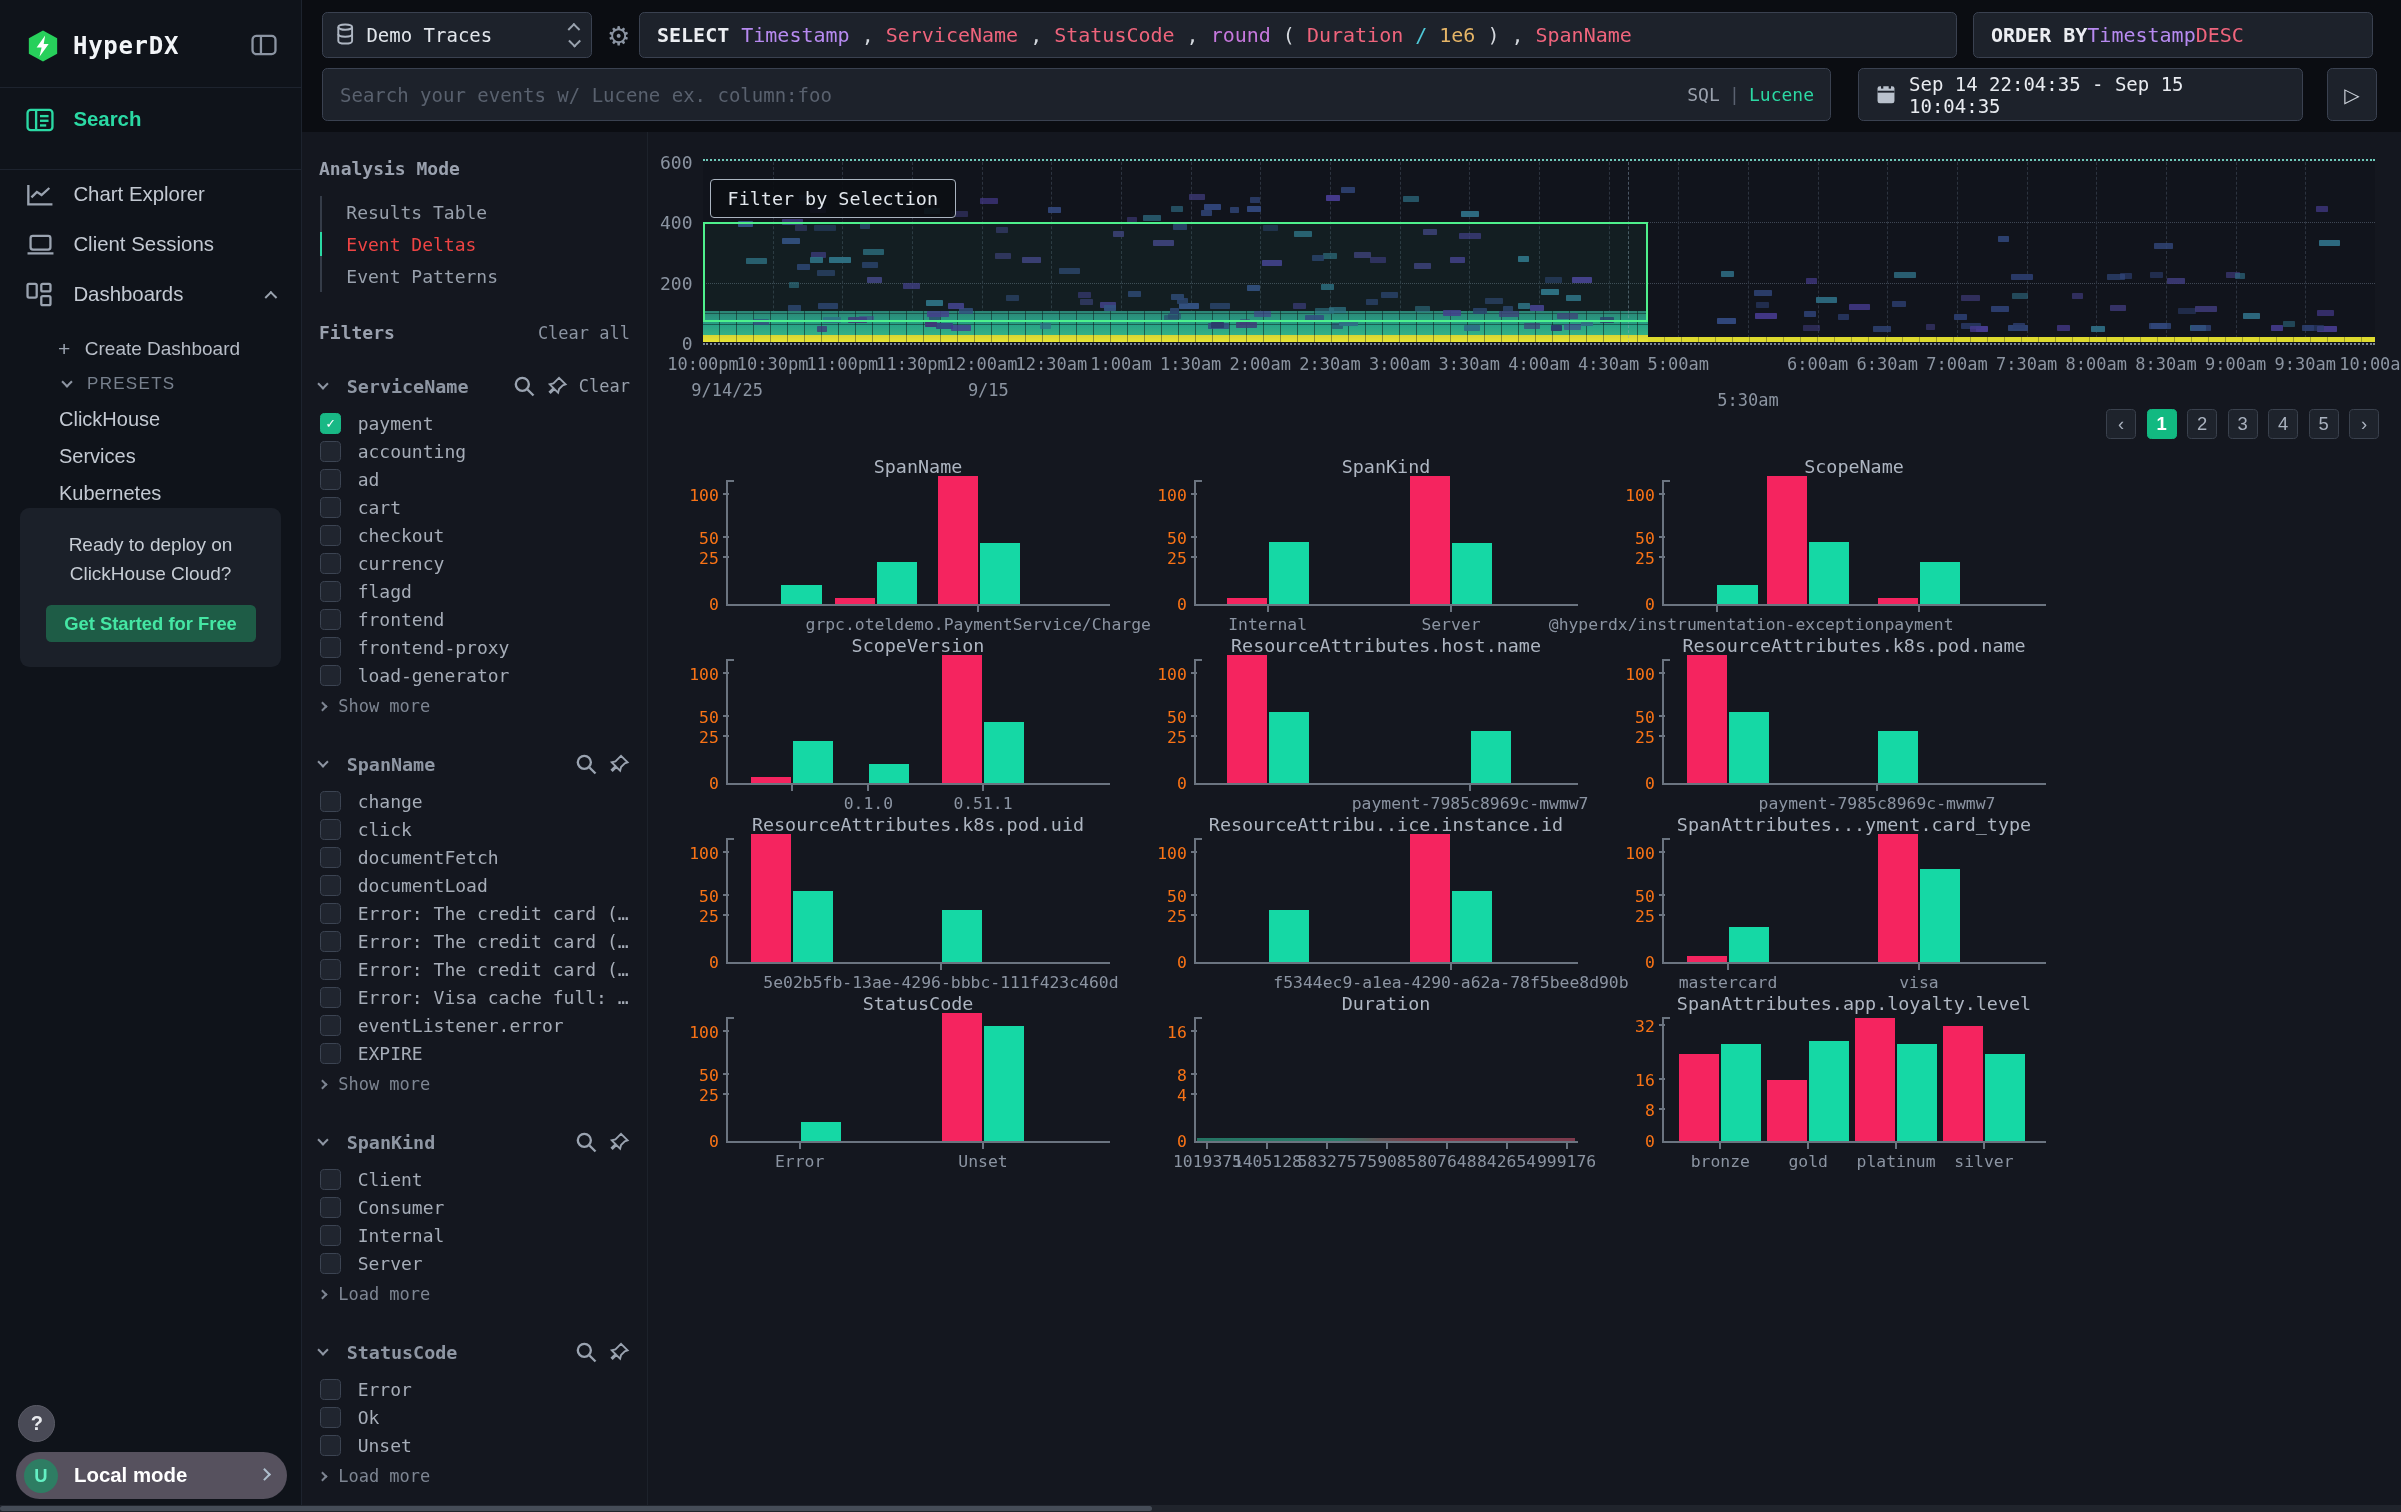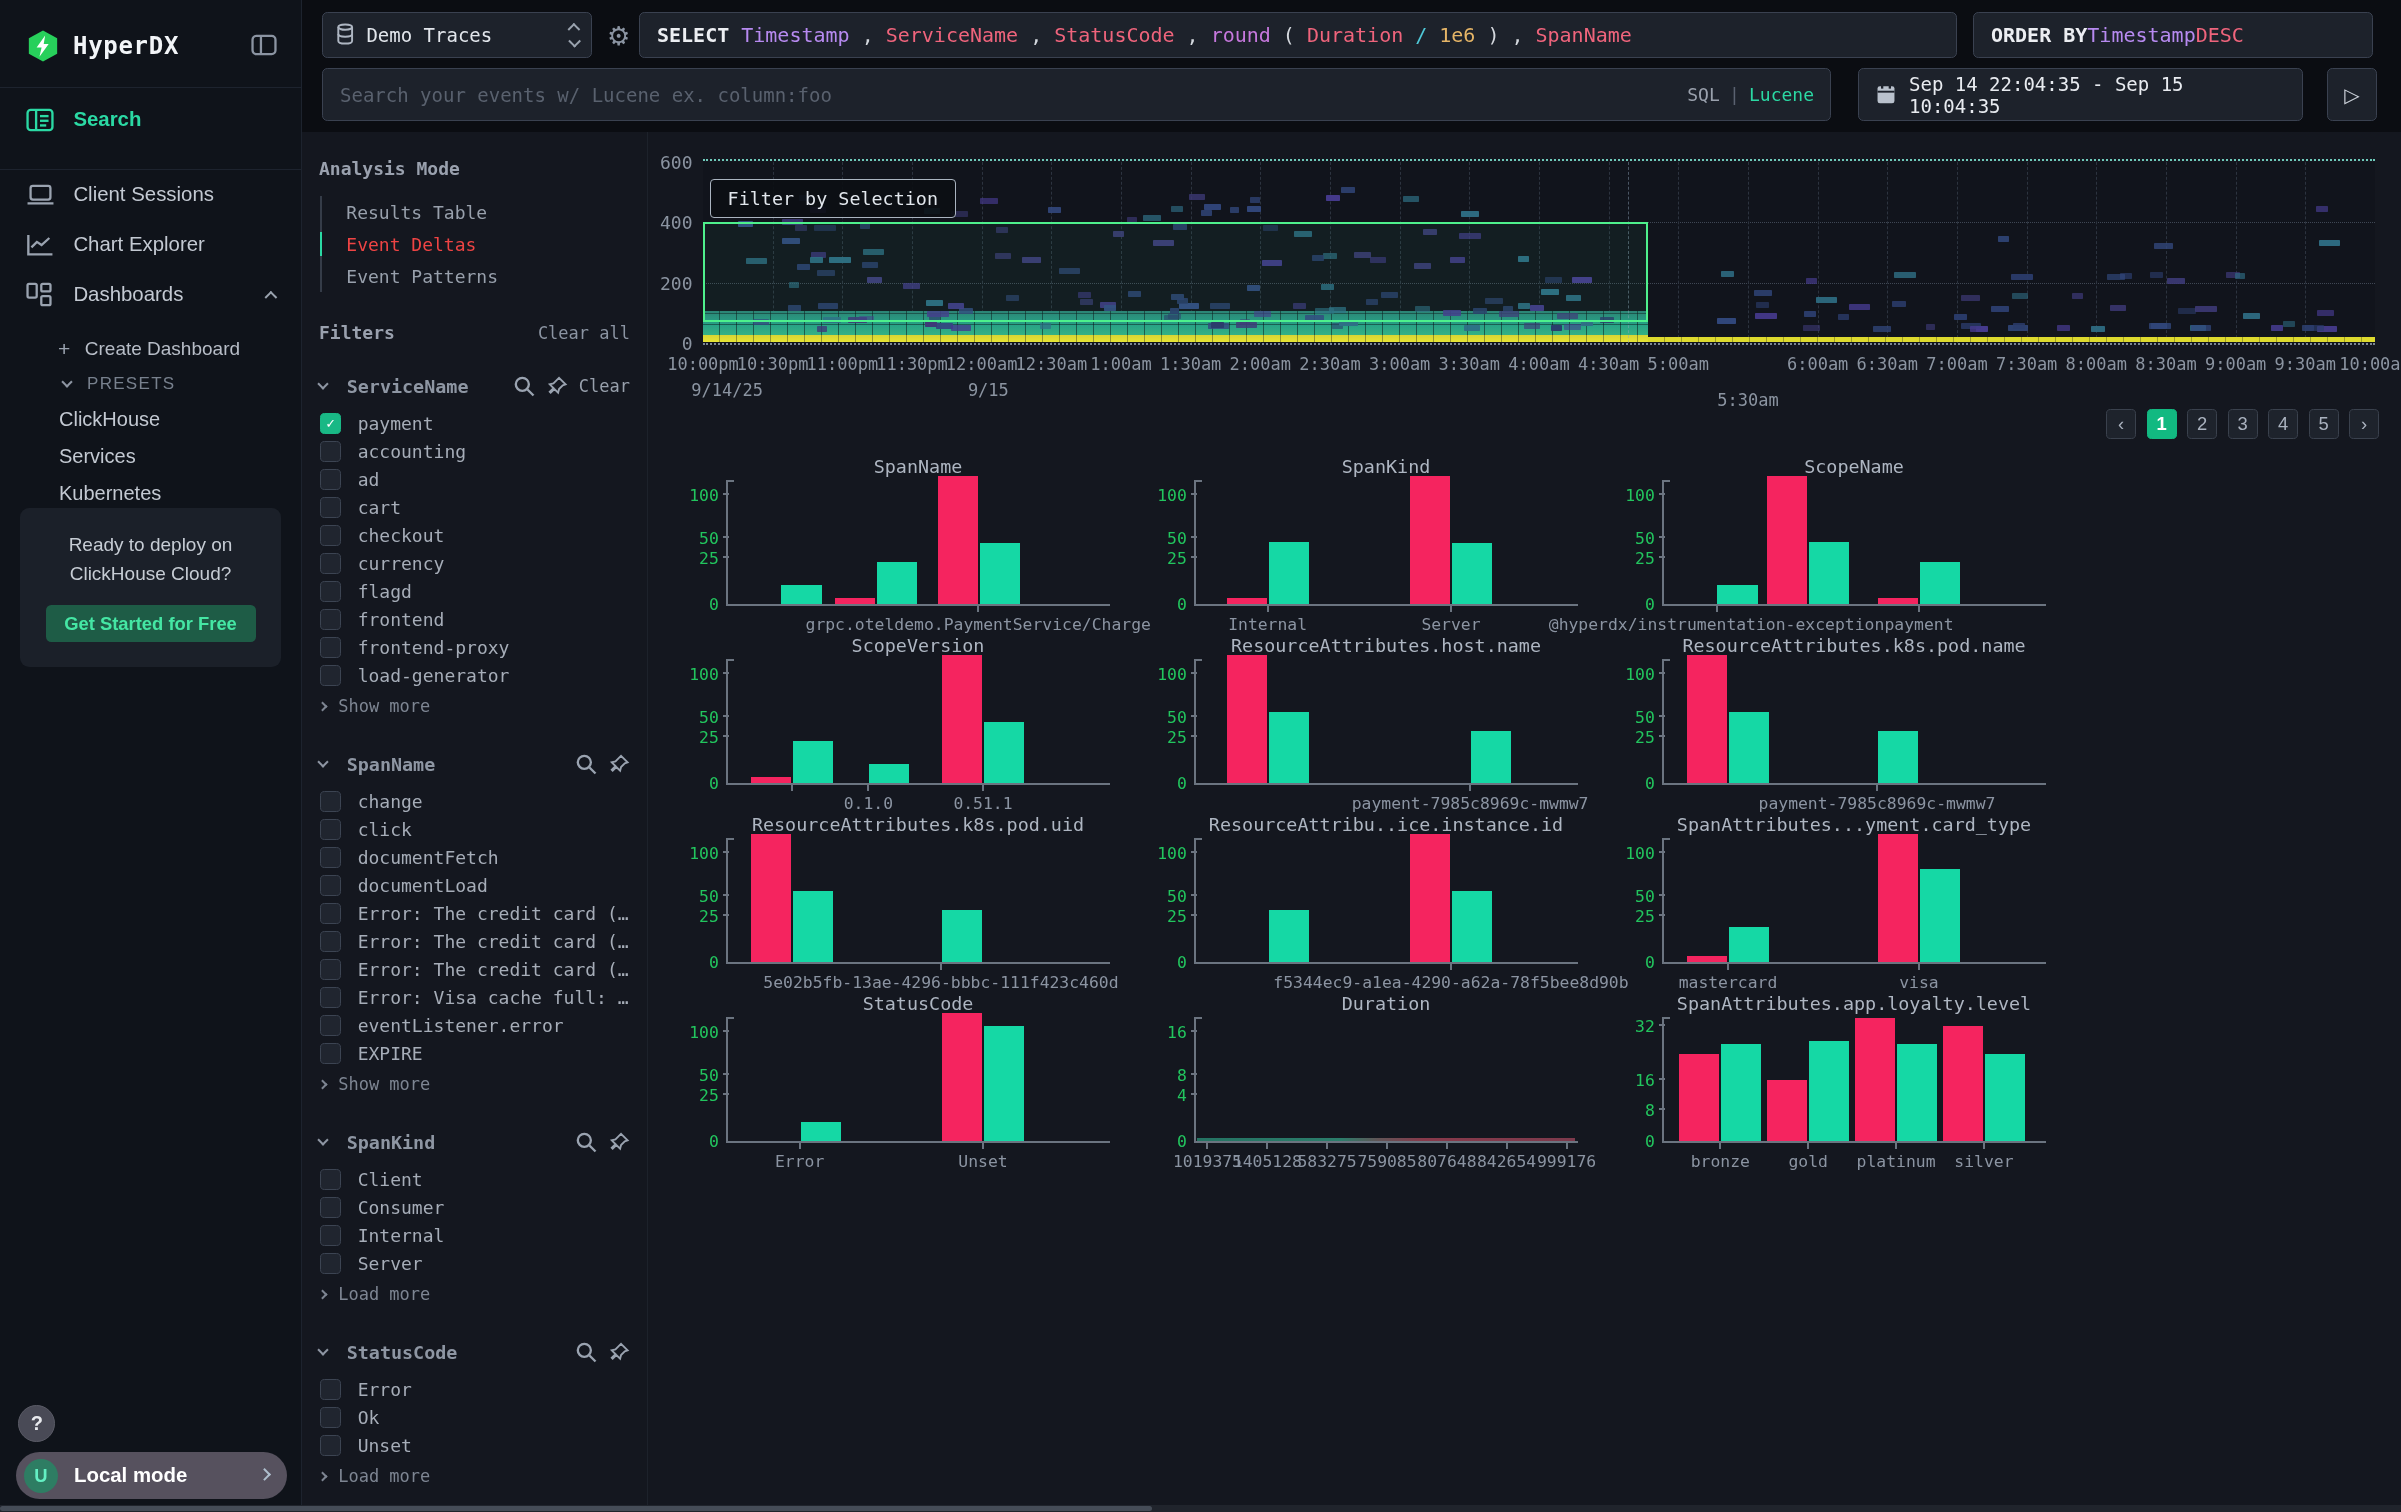--- a/index.html
+++ b/index.html
@@ -122,21 +122,21 @@
   #pagination { position:absolute; top:277px; right:22px; display:flex; gap:10.5px; }
   .page, .pg-nav { min-width:30px; height:30px; padding:0 6.6px; background:#1e232c; border:1.3px solid #3a414d; border-radius:4.6px; color:#aab2bf; font-size:18.4px; font-family:"Liberation Sans",sans-serif; cursor:pointer; display:flex; align-items:center; justify-content:center; }
   .page.active { background:#12b981; border-color:#12b981; color:#ffffff; font-weight:bold; }
 
   
   #charts-grid { position:absolute; left:36px; top:322px; width:1407px; display:grid; grid-template-columns:repeat(3, 468px); }
   .mini-chart { width:468px; height:179px; position:relative; }
   .mc-title { margin-left:42px; width:384px; text-align:center; font-family:"DejaVu Sans Mono",monospace; font-size:18.4px; color:#aeb6c2; height:26px; line-height:26px; white-space:nowrap; }
   .mc-plot { position:relative; margin-left:42px; width:384px; height:126px; border-left:2px solid #6b7480; border-bottom:2px solid #6b7480; }
   .mc-plot::before { content:""; position:absolute; left:-2px; top:0; width:8px; border-top:2px solid #6b7480; }
-  .ytick { position:absolute; right:calc(100% + 9.2px); transform:translateY(50%); font-family:"DejaVu Sans Mono",monospace; font-size:16.4px; color:#22c55e; }
+  .ytick { position:absolute; right:calc(100% + 9.2px); transform:translateY(50%); font-family:"DejaVu Sans Mono",monospace; font-size:16.4px; color:#f97316; }
   .ymark { position:absolute; left:-5.3px; width:6.6px; height:2px; background:#6b7480; }
   .bar { position:absolute; bottom:0; width:10.5%; }
   .bar-red { background:#f5245f; }
   .bar-green { background:#15d8a5; }
   .xmark { position:absolute; top:100%; width:2px; height:8px; background:#6b7480; transform:translateX(-50%); }
   .xtick { position:absolute; top:calc(100% + 10.5px); transform:translateX(-50%); font-family:"DejaVu Sans Mono",monospace; font-size:16.4px; color:#8b94a2; white-space:nowrap; }
   .baseline { position:absolute; bottom:0; left:0.7px; width:99%; height:3.3px;
     background:linear-gradient(90deg,#27836e 0%,#2f8f78 38%,#6f5f60 48%,#9c3f52 60%,#8f4054 100%); opacity:.85; }
 
   .bottom-scroll { position:absolute; left:0; right:0; bottom:0; height:6.6px; background:#20242c; }
@@ -173,35 +173,35 @@
               <line x1="18" y1="10" x2="29" y2="10" stroke="currentColor" stroke-width="3"></line>
               <line x1="18" y1="16" x2="29" y2="16" stroke="currentColor" stroke-width="3"></line>
               <line x1="18" y1="22" x2="26" y2="22" stroke="currentColor" stroke-width="3"></line>
             </svg>
         </span>
         <span>Search</span>
       </div>
       <div class="side-divider"></div>
       <div class="nav-item">
         <span class="nicon">
+          <svg viewBox="0 0 36 30" width="28" height="24">
+              <polyline points="3,2 3,27 34,27" fill="none" stroke="currentColor" stroke-width="3"></polyline>
+              <polyline points="7,18 14,11 20,15 30,6" fill="none" stroke="currentColor" stroke-width="3"></polyline>
+            </svg>
+        </span>
+        <span>Chart Explorer</span>
+      </div>
+      <div class="nav-item">
+        <span class="nicon">
           <svg viewBox="0 0 38 30" width="29" height="24">
               <rect x="6" y="3" width="26" height="18" rx="3" fill="none" stroke="currentColor" stroke-width="3"></rect>
               <line x1="2" y1="26" x2="36" y2="26" stroke="currentColor" stroke-width="3"></line>
             </svg>
         </span>
         <span>Client Sessions</span>
-      </div>
-      <div class="nav-item">
-        <span class="nicon">
-          <svg viewBox="0 0 36 30" width="28" height="24">
-              <polyline points="3,2 3,27 34,27" fill="none" stroke="currentColor" stroke-width="3"></polyline>
-              <polyline points="7,18 14,11 20,15 30,6" fill="none" stroke="currentColor" stroke-width="3"></polyline>
-            </svg>
-        </span>
-        <span>Chart Explorer</span>
       </div>
       <div class="nav-item">
         <span class="nicon">
           <svg viewBox="0 0 34 32" width="26" height="25">
               <rect x="2" y="2" width="12" height="18" rx="2" fill="none" stroke="currentColor" stroke-width="3"></rect>
               <rect x="20" y="2" width="12" height="10" rx="2" fill="none" stroke="currentColor" stroke-width="3"></rect>
               <rect x="20" y="18" width="12" height="12" rx="2" fill="none" stroke="currentColor" stroke-width="3"></rect>
             </svg>
         </span>
         <span>Dashboards</span>

